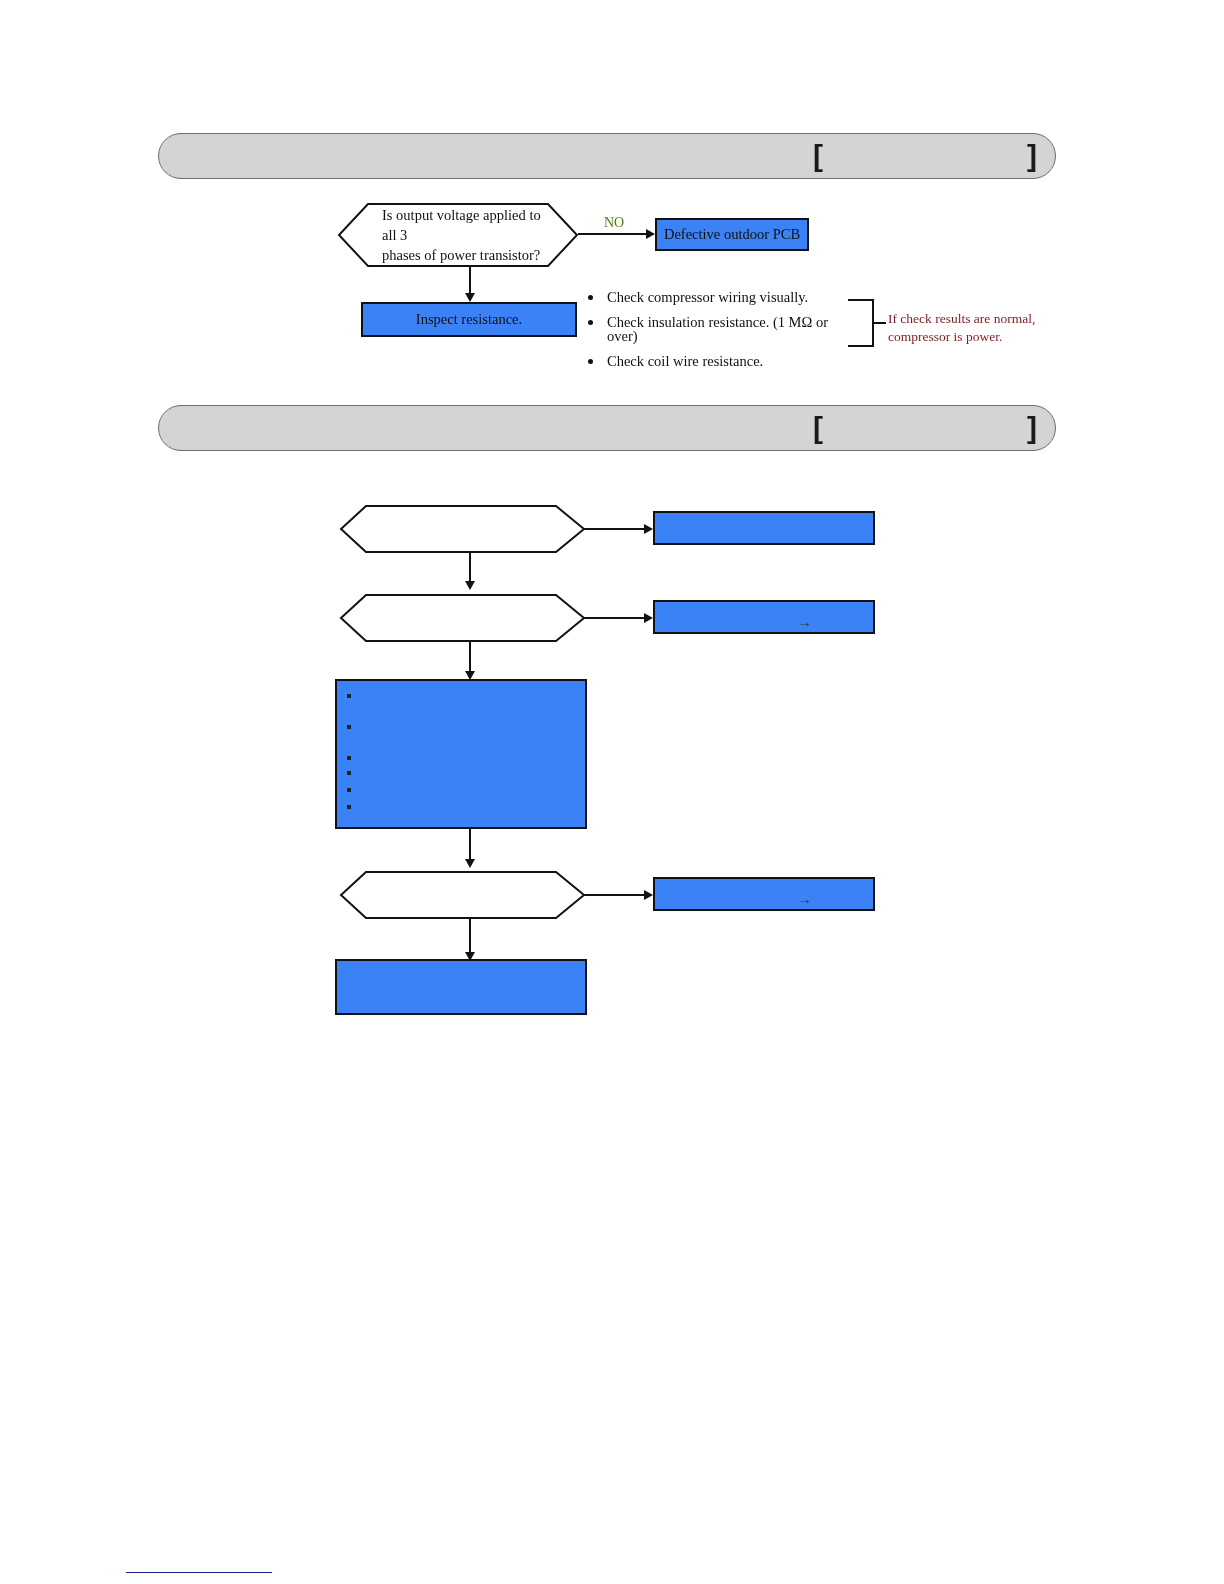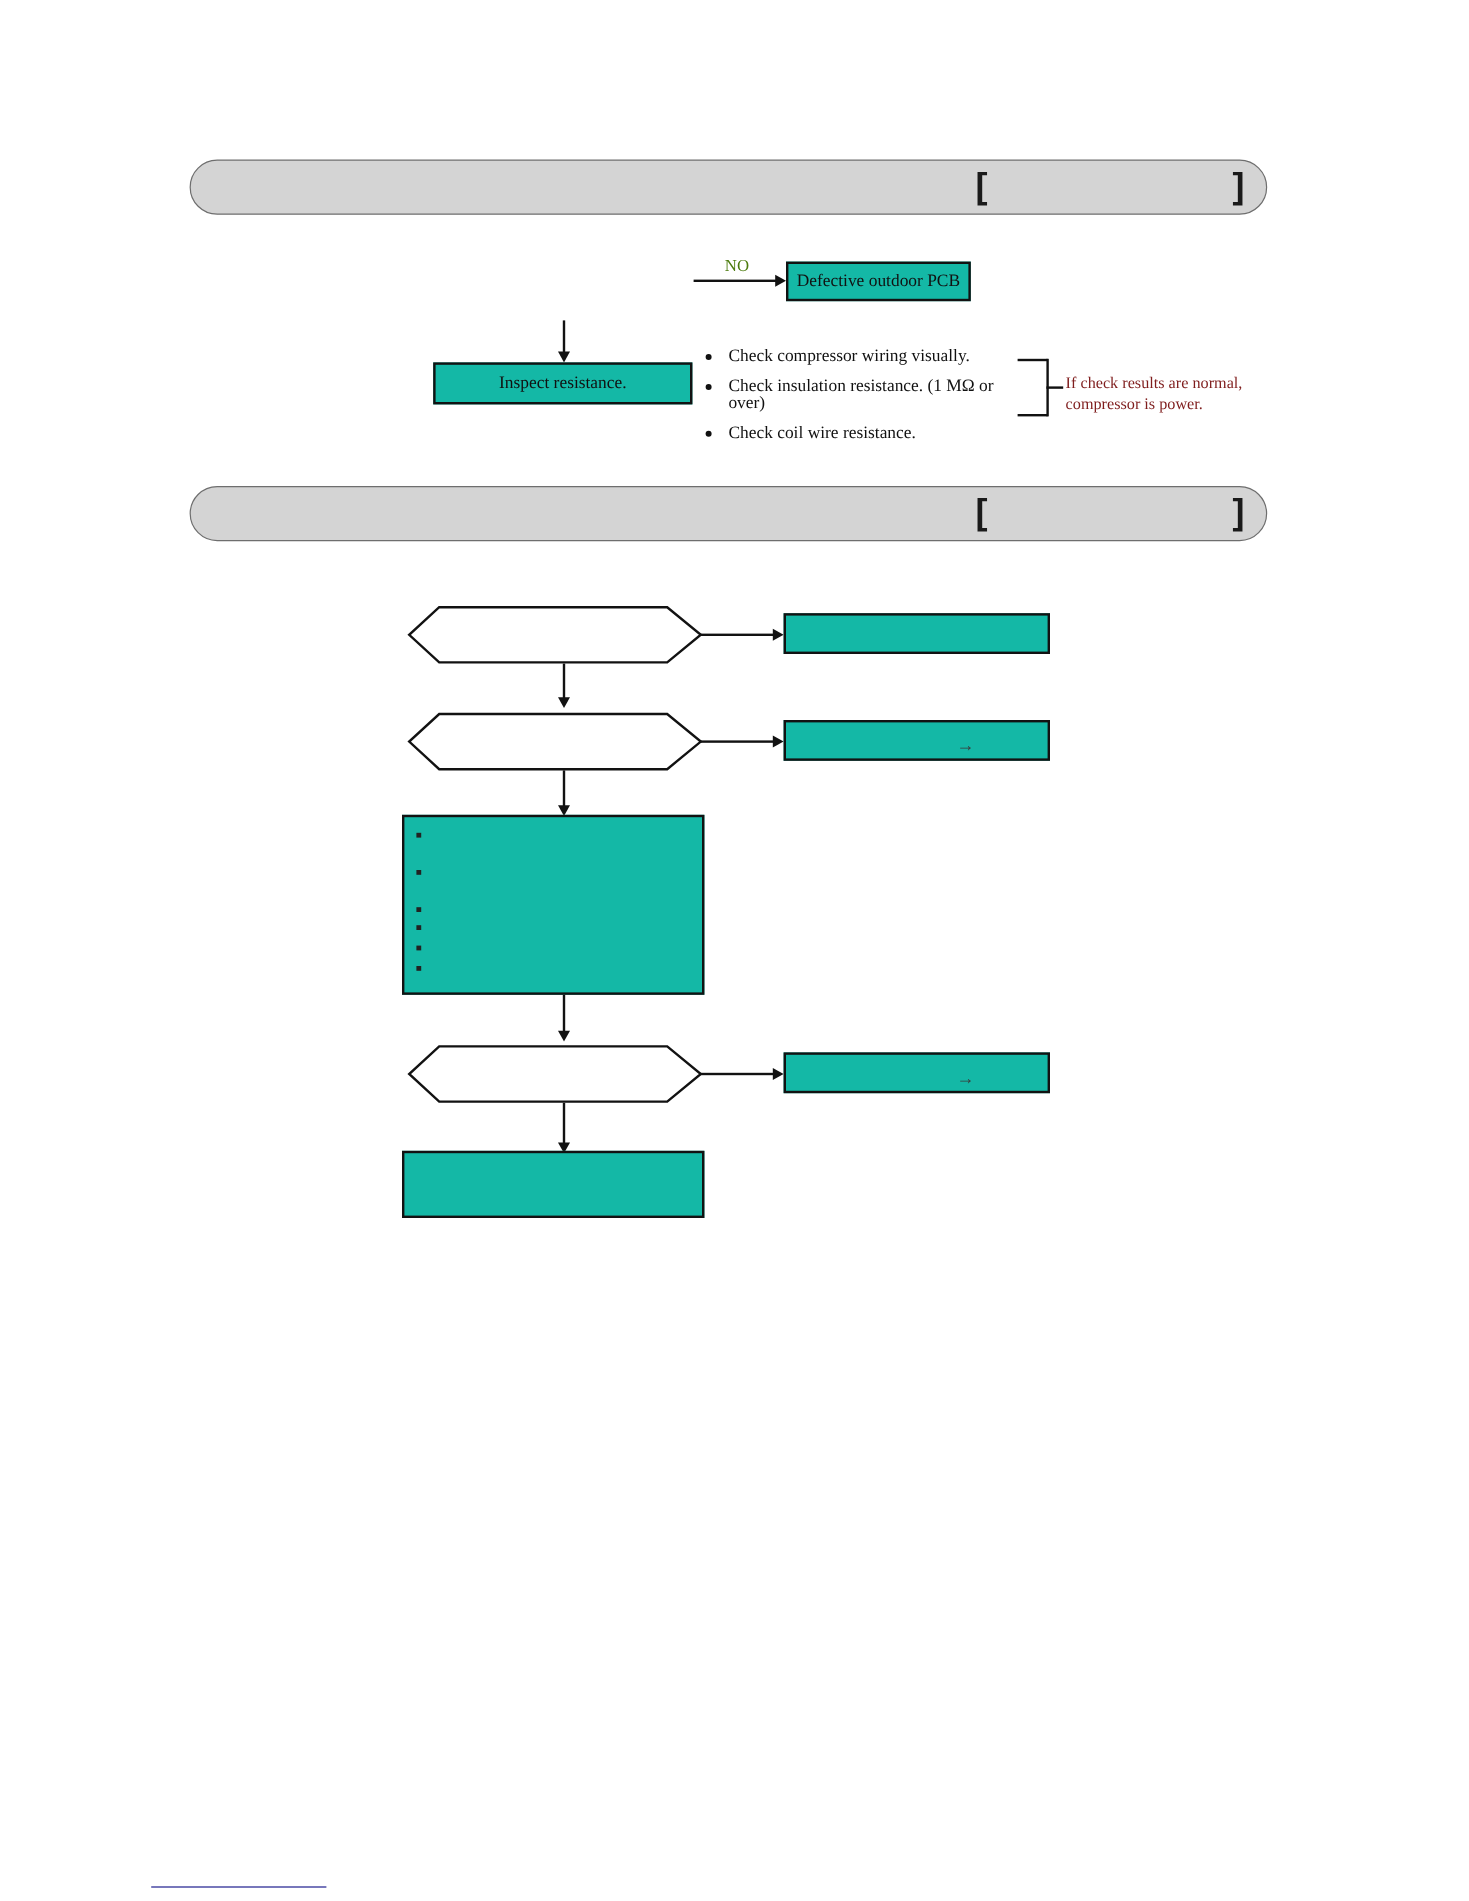--- a/index.html
+++ b/index.html
@@ -38,21 +38,21 @@
   .hex svg{display:block;width:100%;height:100%;overflow:visible;}
   .hex .htext{
     position:absolute;left:44px;right:30px;top:0;bottom:0;
     display:flex;flex-direction:column;justify-content:center;
     font-size:14.5px;line-height:1.38;color:#111;
   }
 
   .rbox{
     position:absolute;
     border:2.2px solid #121212;
-    background:#14b8a6;
+    background:#3b82f6;
     box-sizing:border-box;
     display:flex;align-items:center;justify-content:center;
     font-size:14.5px;color:#111;
     text-align:center;
   }
   .rbox.left{justify-content:flex-start;}
 
   
   .glyph-arrow{
     position:absolute;
@@ -124,20 +124,29 @@
 <div class="page">
 
   <div class="banner" style="left:158px;top:133px;width:898px;height:46px;">
     <div class="banner-title"></div>
     <div class="banner-brackets" style="left:654px;width:224px;">
       <span class="bk">[</span>
       <span class="bk">]</span>
     </div>
   </div>
 
+  <div class="hex" style="left:338px;top:203px;width:240px;height:64px;">
+    <svg viewBox="0 0 240 64" preserveAspectRatio="none">
+      <polygon points="30,1 210,1 239,32 210,63 30,63 1,32" fill="#ffffff" stroke="#121212" stroke-width="2"></polygon>
+    </svg>
+    <div class="htext">
+      <span>Is output voltage applied to all 3</span>
+      <span>phases of power transistor?</span>
+    </div>
+  </div>
 
   <div class="hline" style="left:578px;top:233px;width:70px;"></div>
   <div class="arrowhead-right" style="left:646px;top:229px;"></div>
   <div class="edge-label" style="left:604px;top:215px;">NO</div>
 
   <div class="rbox" style="left:655px;top:218px;width:154px;height:33px;">Defective outdoor PCB</div>
 
   <div class="vline" style="left:469px;top:267px;height:29px;"></div>
   <div class="arrowhead-down" style="left:465px;top:293px;"></div>
   <div class="edge-label" style="left:487px;top:280px;margin-top:24px;">YES</div>

